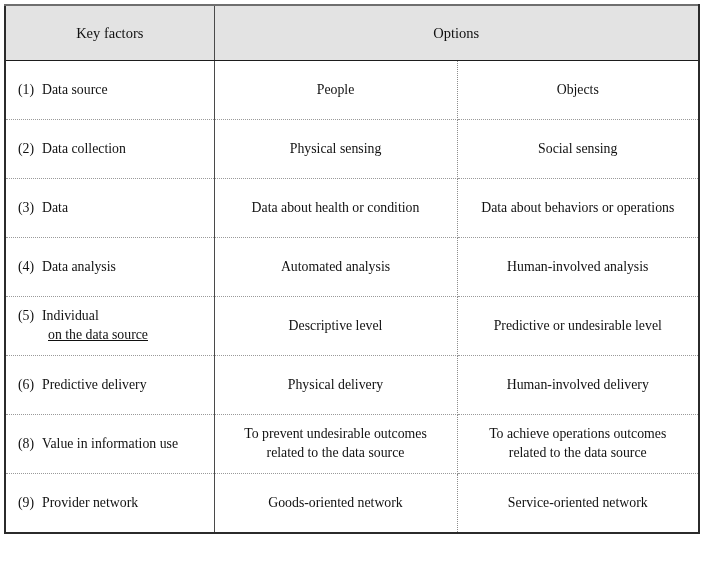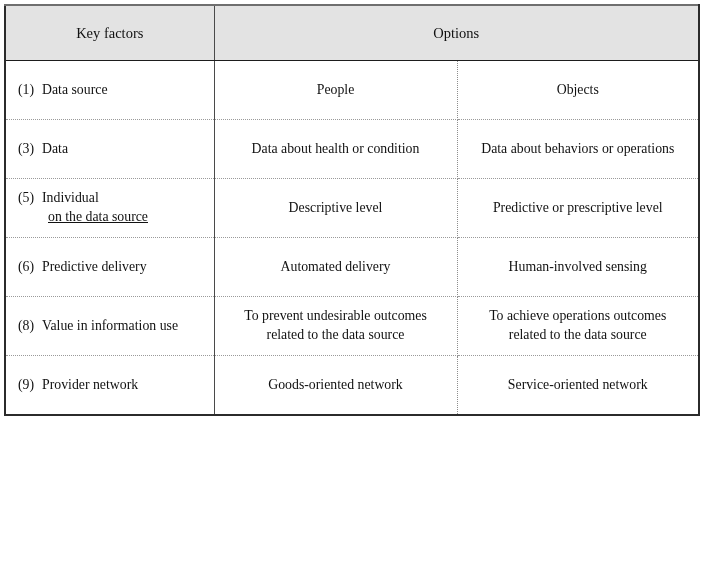--- a/index.html
+++ b/index.html
@@ -116,56 +116,78 @@
           <span class="num">(1)</span><span>Data source</span>
         </td>
         <td class="opt-cell opt-a">
           <span class="cell-line">People</span>
         </td>
         <td class="opt-cell opt-b">
           <span class="cell-line">Objects</span>
         </td>
       </tr>
 
+      <tr>
+        <td class="key-cell">
+          <span class="num">(2)</span><span>Data collection</span>
+        </td>
+        <td class="opt-cell opt-a">
+          <span class="cell-line">Physical sensing</span>
+        </td>
+        <td class="opt-cell opt-b">
+          <span class="cell-line">Social sensing</span>
+        </td>
+      </tr>
 
       <tr>
         <td class="key-cell">
           <span class="num">(3)</span><span>Data</span>
         </td>
         <td class="opt-cell opt-a">
           <span class="cell-line">Data about health or condition</span>
         </td>
         <td class="opt-cell opt-b">
           <span class="cell-line">Data about behaviors or operations</span>
         </td>
       </tr>
 
+      <tr>
+        <td class="key-cell">
+          <span class="num">(4)</span><span>Data analysis</span>
+        </td>
+        <td class="opt-cell opt-a">
+          <span class="cell-line">Automated analysis</span>
+        </td>
+        <td class="opt-cell opt-b">
+          <span class="cell-line">Human-involved  analysis</span>
+        </td>
+      </tr>
 
       <tr>
         <td class="key-cell">
           <span class="num">(5)</span><span>Individual</span>
           <span class="key-line2">on the data source</span>
         </td>
         <td class="opt-cell opt-a">
           <span class="cell-line">Descriptive level</span>
         </td>
         <td class="opt-cell opt-b">
-          <span class="cell-line">Predictive or prescriptive level</span>
+          <span class="cell-line">Predictive or undesirable level</span>
         </td>
       </tr>
 
       <tr>
         <td class="key-cell">
           <span class="num">(6)</span><span>Predictive delivery</span>
         </td>
         <td class="opt-cell opt-a">
-          <span class="cell-line">Automated delivery</span>
-        </td>
-        <td class="opt-cell opt-b">
-          <span class="cell-line">Human-involved  sensing</span>
+          <span class="cell-line">Physical delivery</span>
+        </td>
+        <td class="opt-cell opt-b">
+          <span class="cell-line">Human-involved  delivery</span>
         </td>
       </tr>
 
 
       <tr>
         <td class="key-cell">
           <span class="num">(8)</span><span>Value in information use</span>
         </td>
         <td class="opt-cell opt-a">
           <span class="cell-line">To prevent undesirable outcomes</span>

